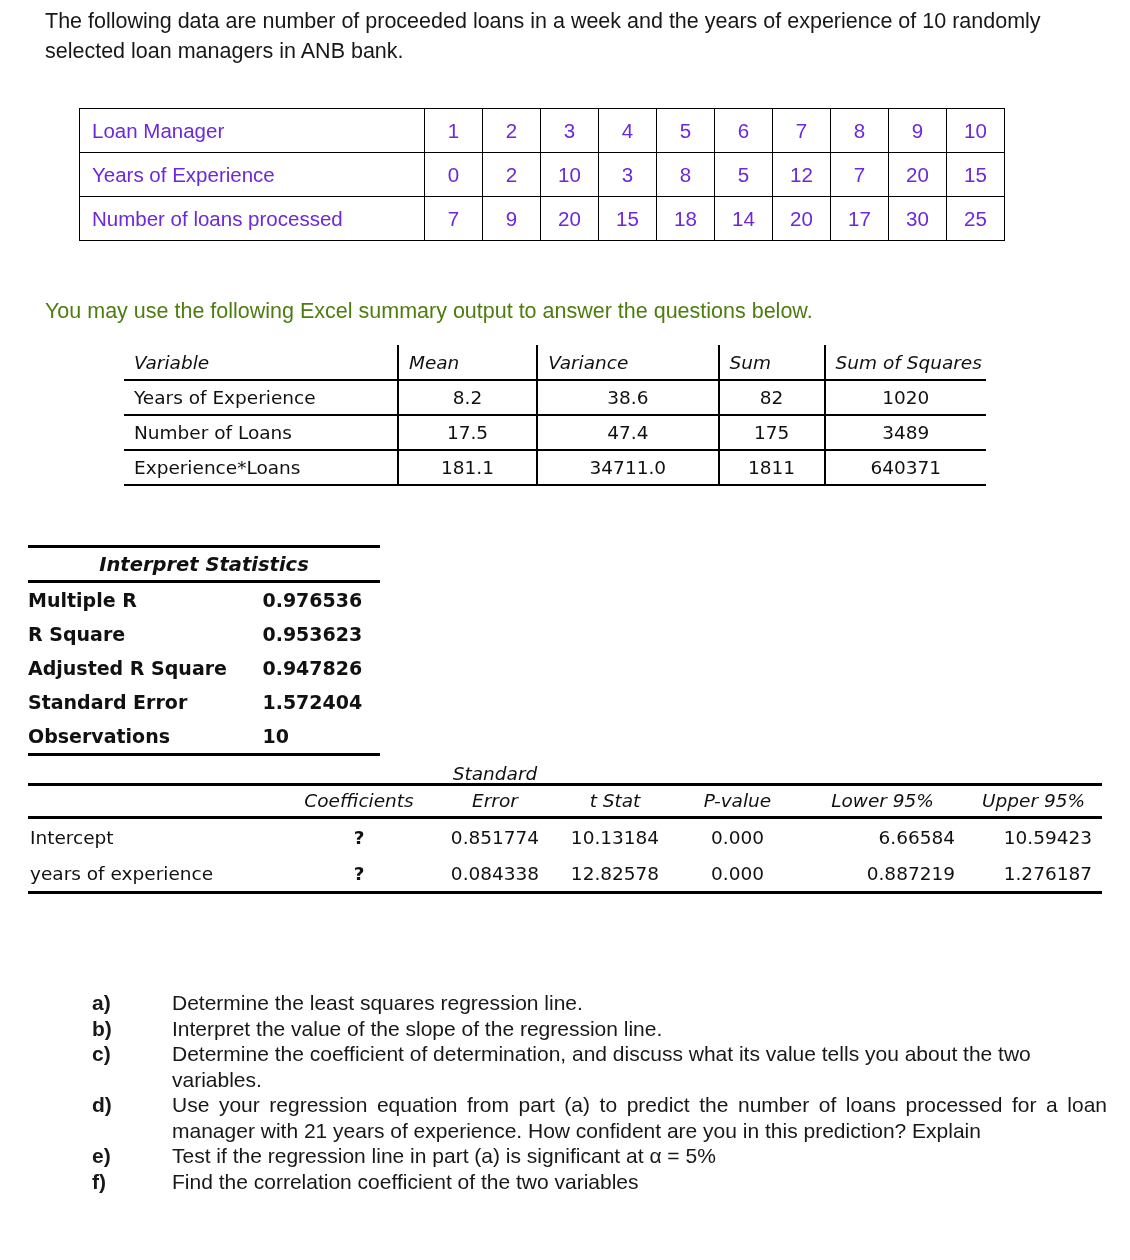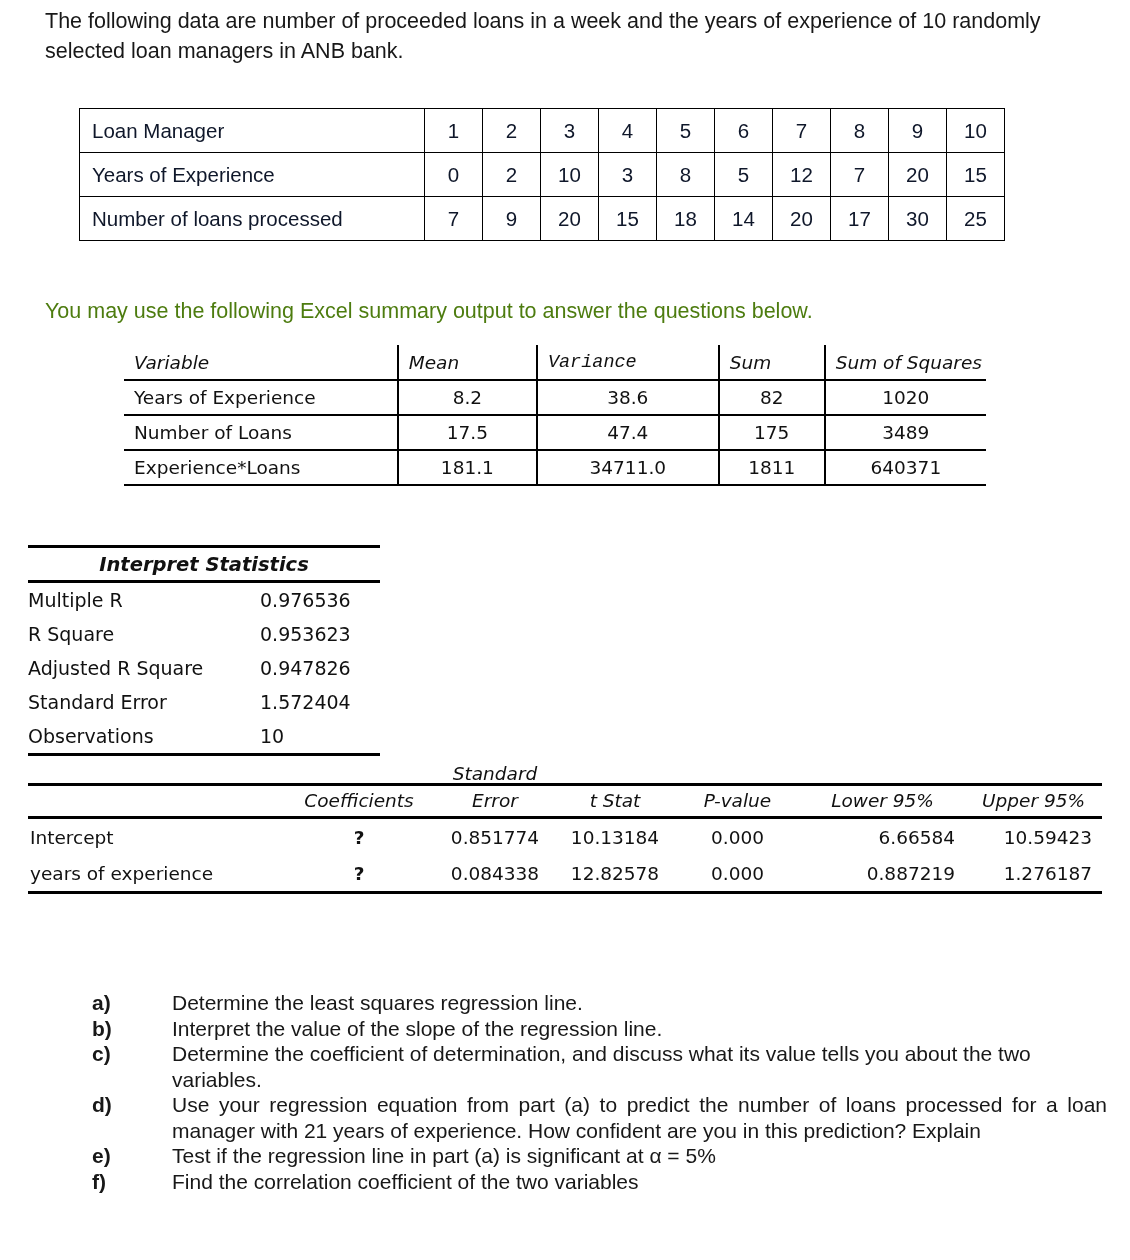--- a/index.html
+++ b/index.html
@@ -30,21 +30,21 @@
   
   .grid-table-wrap {
     position: absolute;
     left: 79px;
     top: 108px;
   }
   table.grid {
     border-collapse: collapse;
     font-family: "Liberation Sans", sans-serif;
     font-size: 20.5px;
-    color: #0f172a;
+    color: #6d28d9;
   }
   table.grid td {
     border: 1.6px solid #000000;
     height: 44px;
     box-sizing: border-box;
   }
   table.grid td.label {
     width: 345px;
     padding-left: 12px;
     text-align: left;
@@ -100,21 +100,21 @@
   }
   table.summary td.val { text-align: center; }
   table.summary td,
   table.summary tr.head th { border-top: none; }
   table.summary tbody tr td { border-bottom: 2.2px solid #000000; }
   table.summary .vline { border-left: 2.2px solid #000000; }
   table.summary tr.head th.c0 { border-bottom: 2.2px solid #000000; }
   
   .sw0 { width: 280px; }
   .sw1 { width: 145px; }
-  .sw2 { width: 188px; font-family: Liberation Mono, monospace; }
+  .sw2 { width: 188px; }
   .sw3 { width: 110px; margin-left: 25px; }
   .sw4 { width: 167px; margin-left: 24px; }
 
   
   .regstats {
     position: absolute;
     left: 28px;
     top: 545px;
     width: 352px;
     font-family: "DejaVu Sans", sans-serif;
@@ -136,20 +136,21 @@
     border-top: 3.2px solid #000000;
   }
   table.rs {
     border-collapse: collapse;
     width: 352px;
   }
   table.rs td {
     height: 34px;
     font-size: 19px;
     padding: 0;
+    font-weight: bold;
   }
   table.rs td.k { text-align: left; }
   table.rs td.v { }
 
   
   .coef-wrap {
     position: absolute;
     left: 28px;
     top: 783px;
     width: 1074px;

